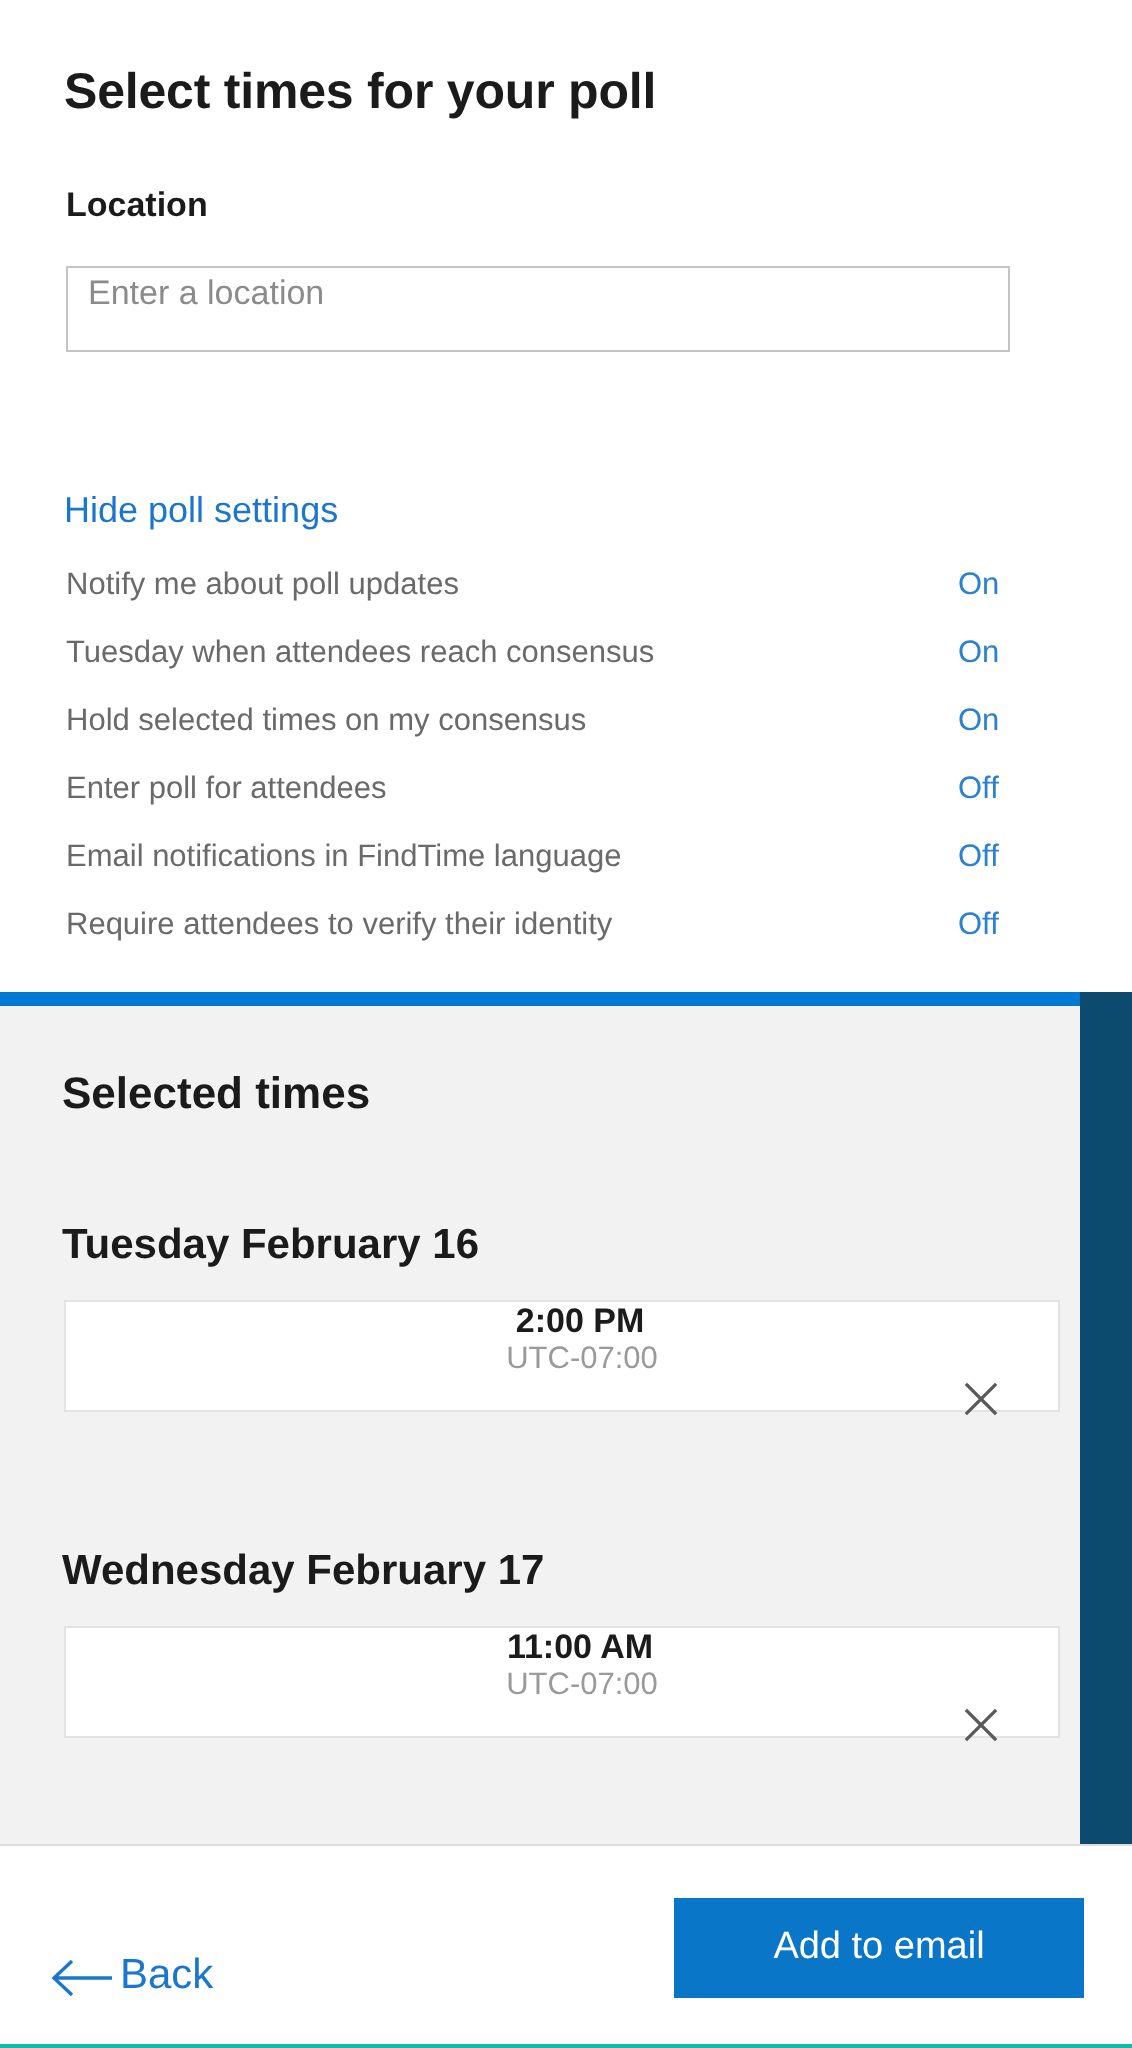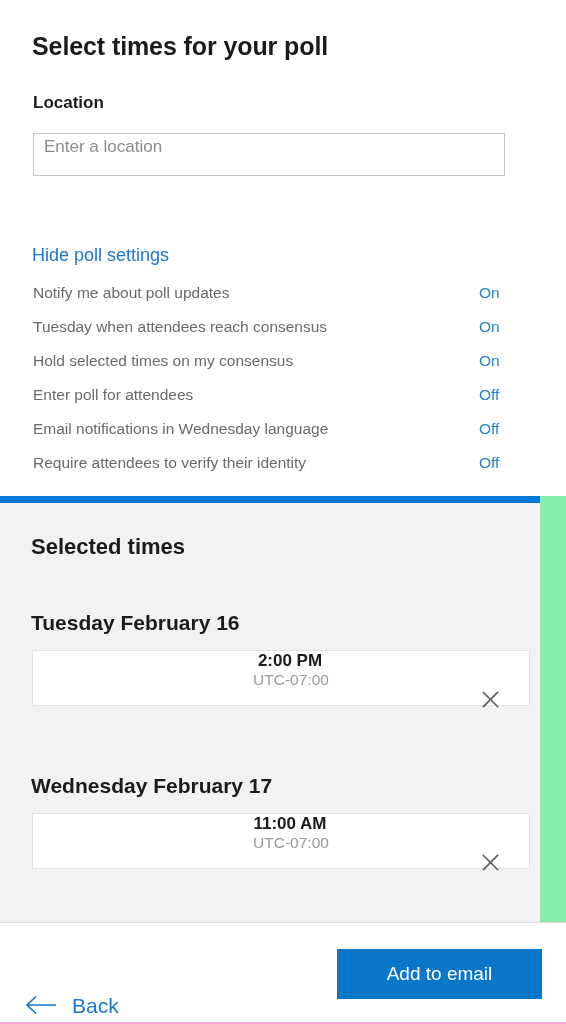--- a/index.html
+++ b/index.html
@@ -13,22 +13,22 @@
     font-family: "Liberation Sans", sans-serif;
     -webkit-font-smoothing: antialiased;
     overflow: hidden;
   }
 
   .app {
     position: relative;
     width: 566px;
     height: 1024px;
     box-sizing: border-box;
-    border-bottom: 2px solid #f9a8d4;
-    background: #86efac;
+    border-bottom: 2px solid #14b8a6;
+    background: #0c4a6e;
     overflow: hidden;
   }
 
   
   .top-section {
     position: absolute;
     left: 0;
     top: 0;
     width: 566px;
     height: 496px;
@@ -233,24 +233,24 @@
     width: 566px;
     height: 100px;
     background: #ffffff;
     border-top: 1px solid #dcdcdc;
     box-sizing: border-box;
   }
 
   .back-action {
     position: absolute;
     left: 24px;
-    top: 71px;
-    display: flex;
-    align-items: flex-start;
-    gap: 14px;
+    top: 53px;
+    display: flex;
+    align-items: flex-end;
+    gap: 2px;
     cursor: pointer;
     text-decoration: none;
   }
   .back-action svg { display: block; }
   .back-label {
     font-size: 21px;
     color: #1b77cd;
   }
 
   .primary-btn {
@@ -301,21 +301,21 @@
         <span class="setting-name">Hold selected times on my consensus</span>
         <span class="setting-value">On</span>
       </div>
 
       <div class="setting-row">
         <span class="setting-name">Enter poll for attendees</span>
         <span class="setting-value">Off</span>
       </div>
 
       <div class="setting-row">
-        <span class="setting-name">Email notifications in Wednesday language</span>
+        <span class="setting-name">Email notifications in FindTime language</span>
         <span class="setting-value">Off</span>
       </div>
 
       <div class="setting-row">
         <span class="setting-name">Require attendees to verify their identity</span>
         <span class="setting-value">Off</span>
       </div>
 
     </div>
   </div>

